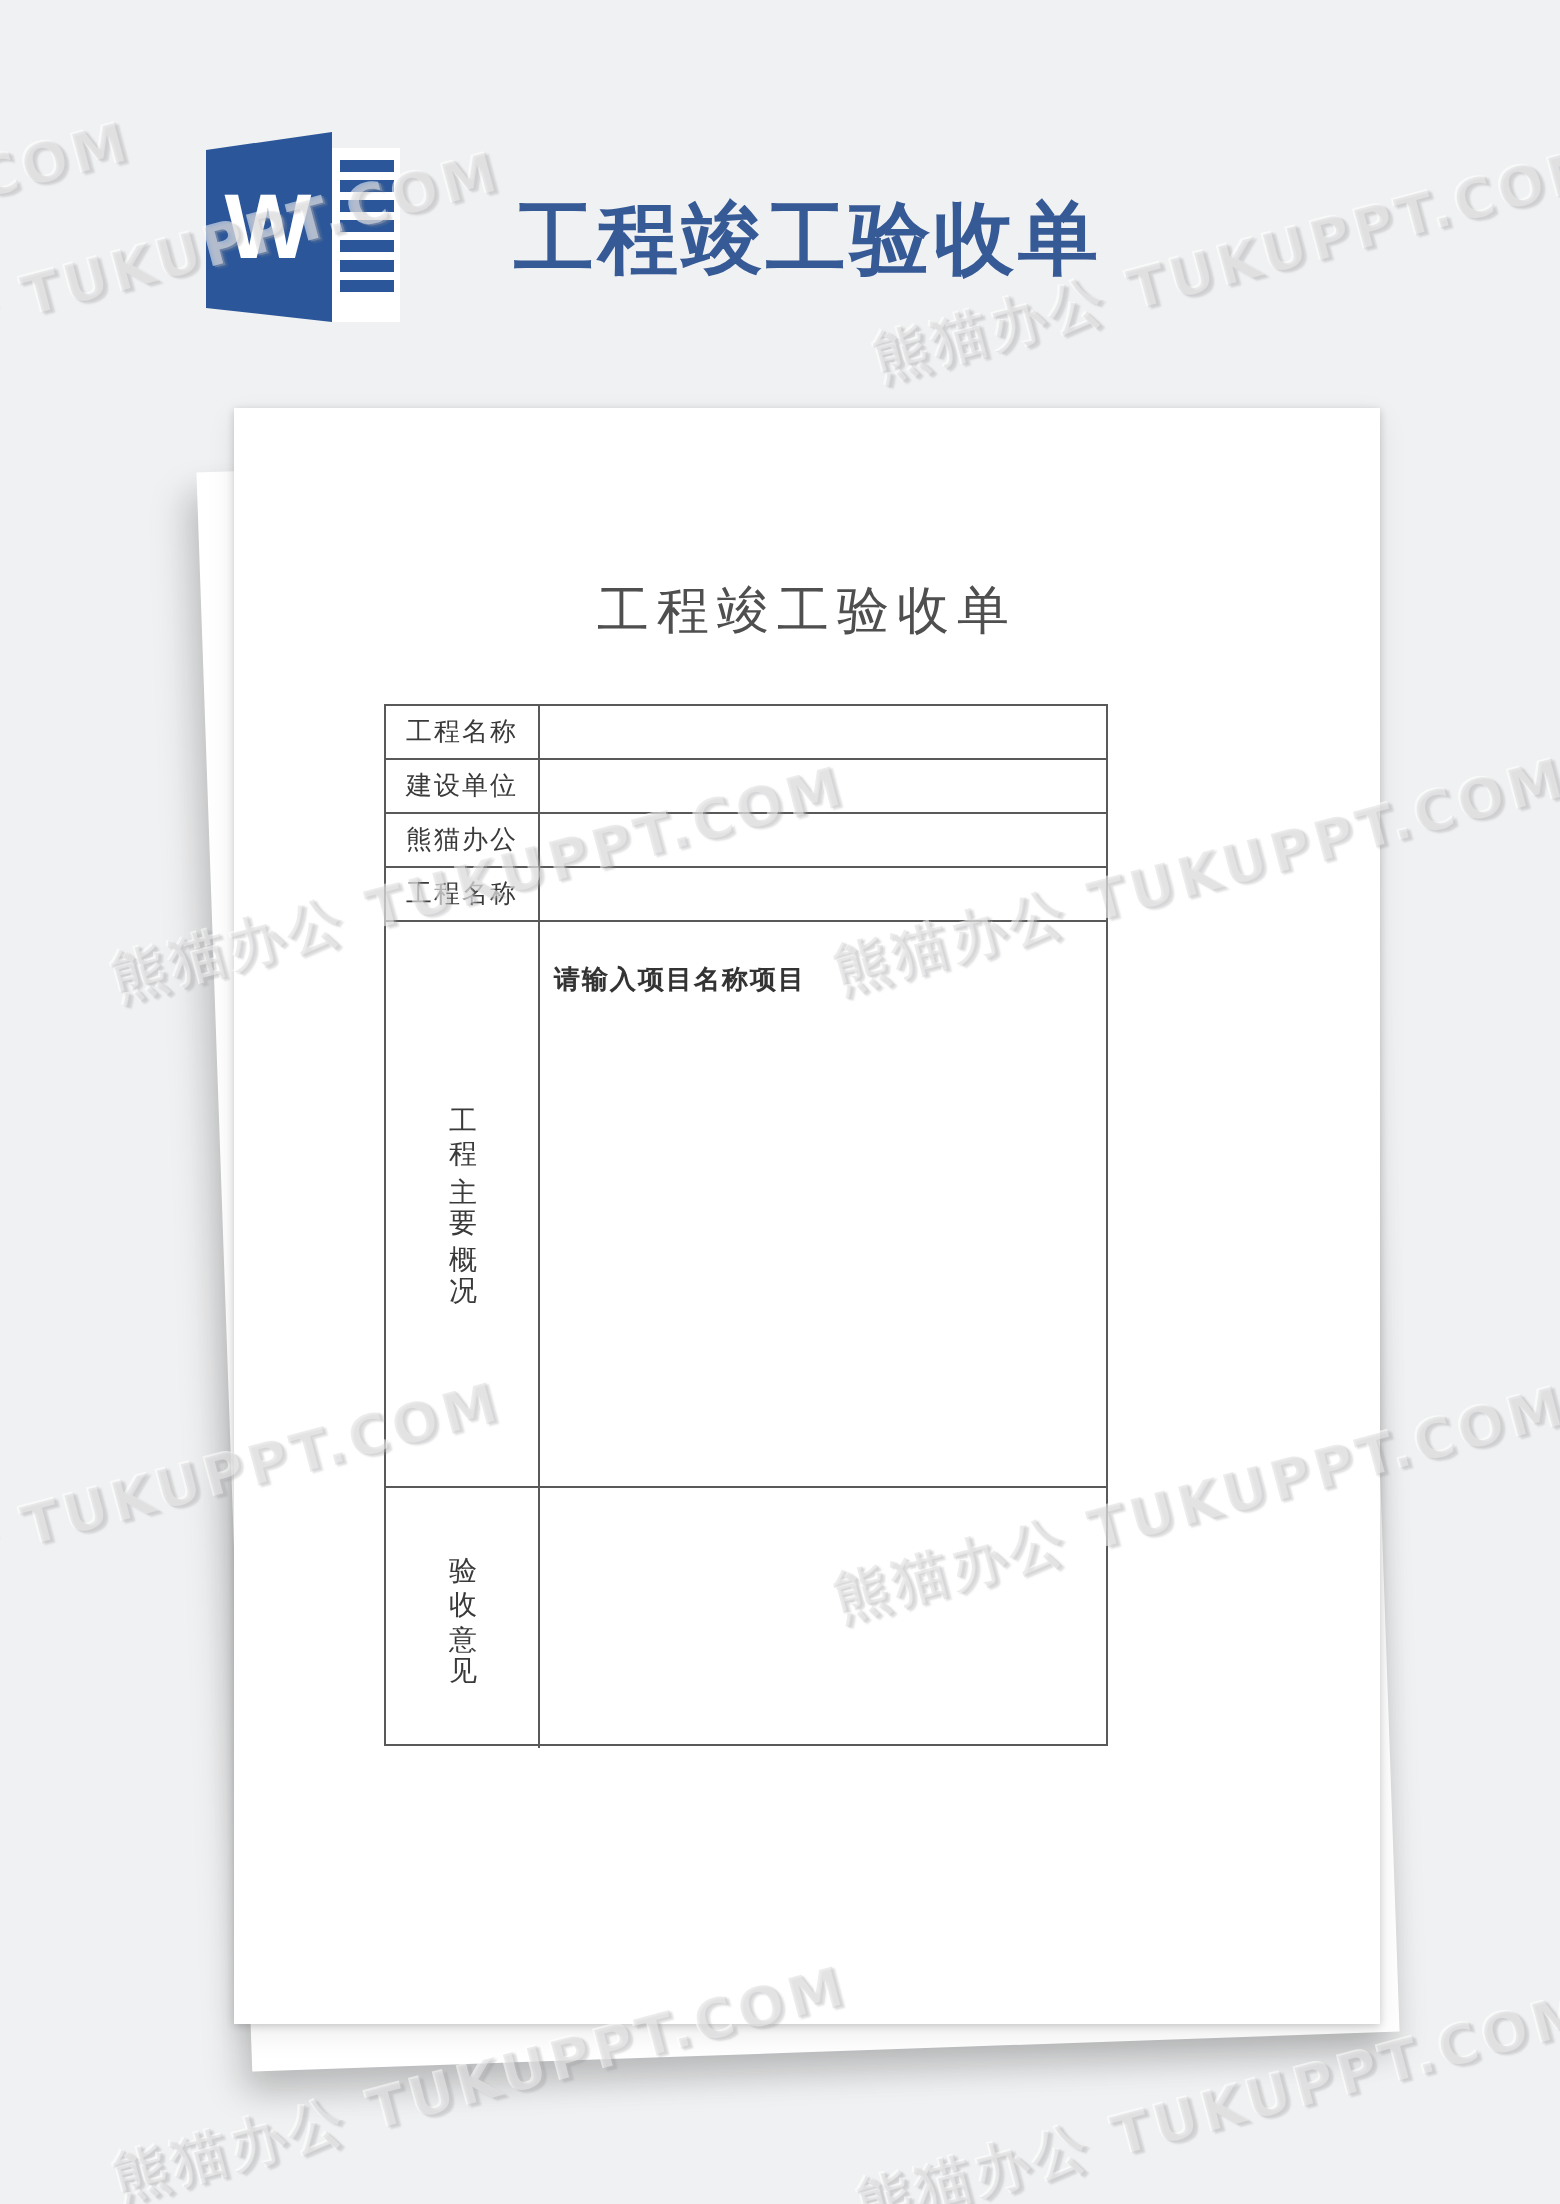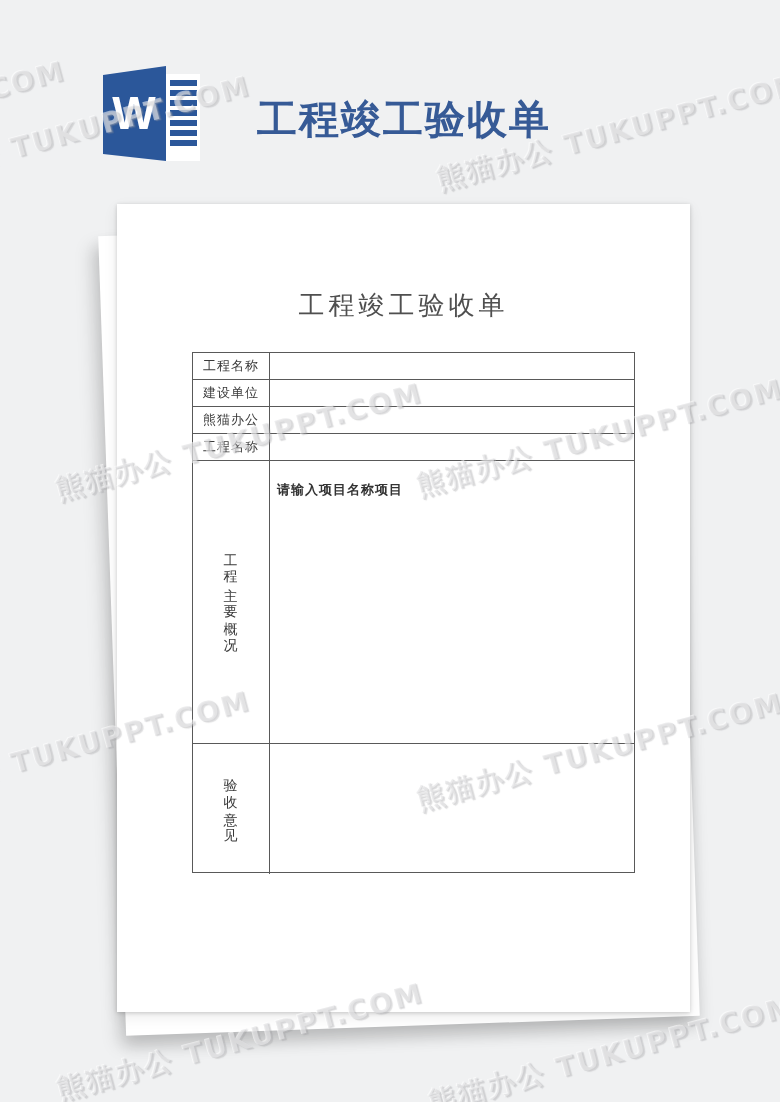--- a/index.html
+++ b/index.html
@@ -31,21 +31,21 @@
     background:#fff;
     box-shadow:0 1px 4px rgba(0,0,0,0.18), 0 5px 14px rgba(0,0,0,0.08);
   }
 
   
   .doc-title {
     position:absolute; left:0; right:0; top:84px;
     text-align:center; font-size:26px; letter-spacing:4px; color:#4f4f4f;
   }
   .doc-table {
-    position:absolute; left:75px; top:148px; width:443px; height:521px;
+    position:absolute; left:75px; top:148px; width:362px; height:521px;
     display:grid;
     grid-template-columns:77px 1fr;
     grid-template-rows:27px 27px 27px 27px 283px 130px;
     border:1px solid #595959;
   }
   .cell { border-right:1px solid #595959; border-bottom:1px solid #595959; position:relative; }
   .cell.col2 { border-right:none; }
   .cell.rowlast { border-bottom:none; }
   .label-cell {
     display:flex; align-items:center; justify-content:center;

